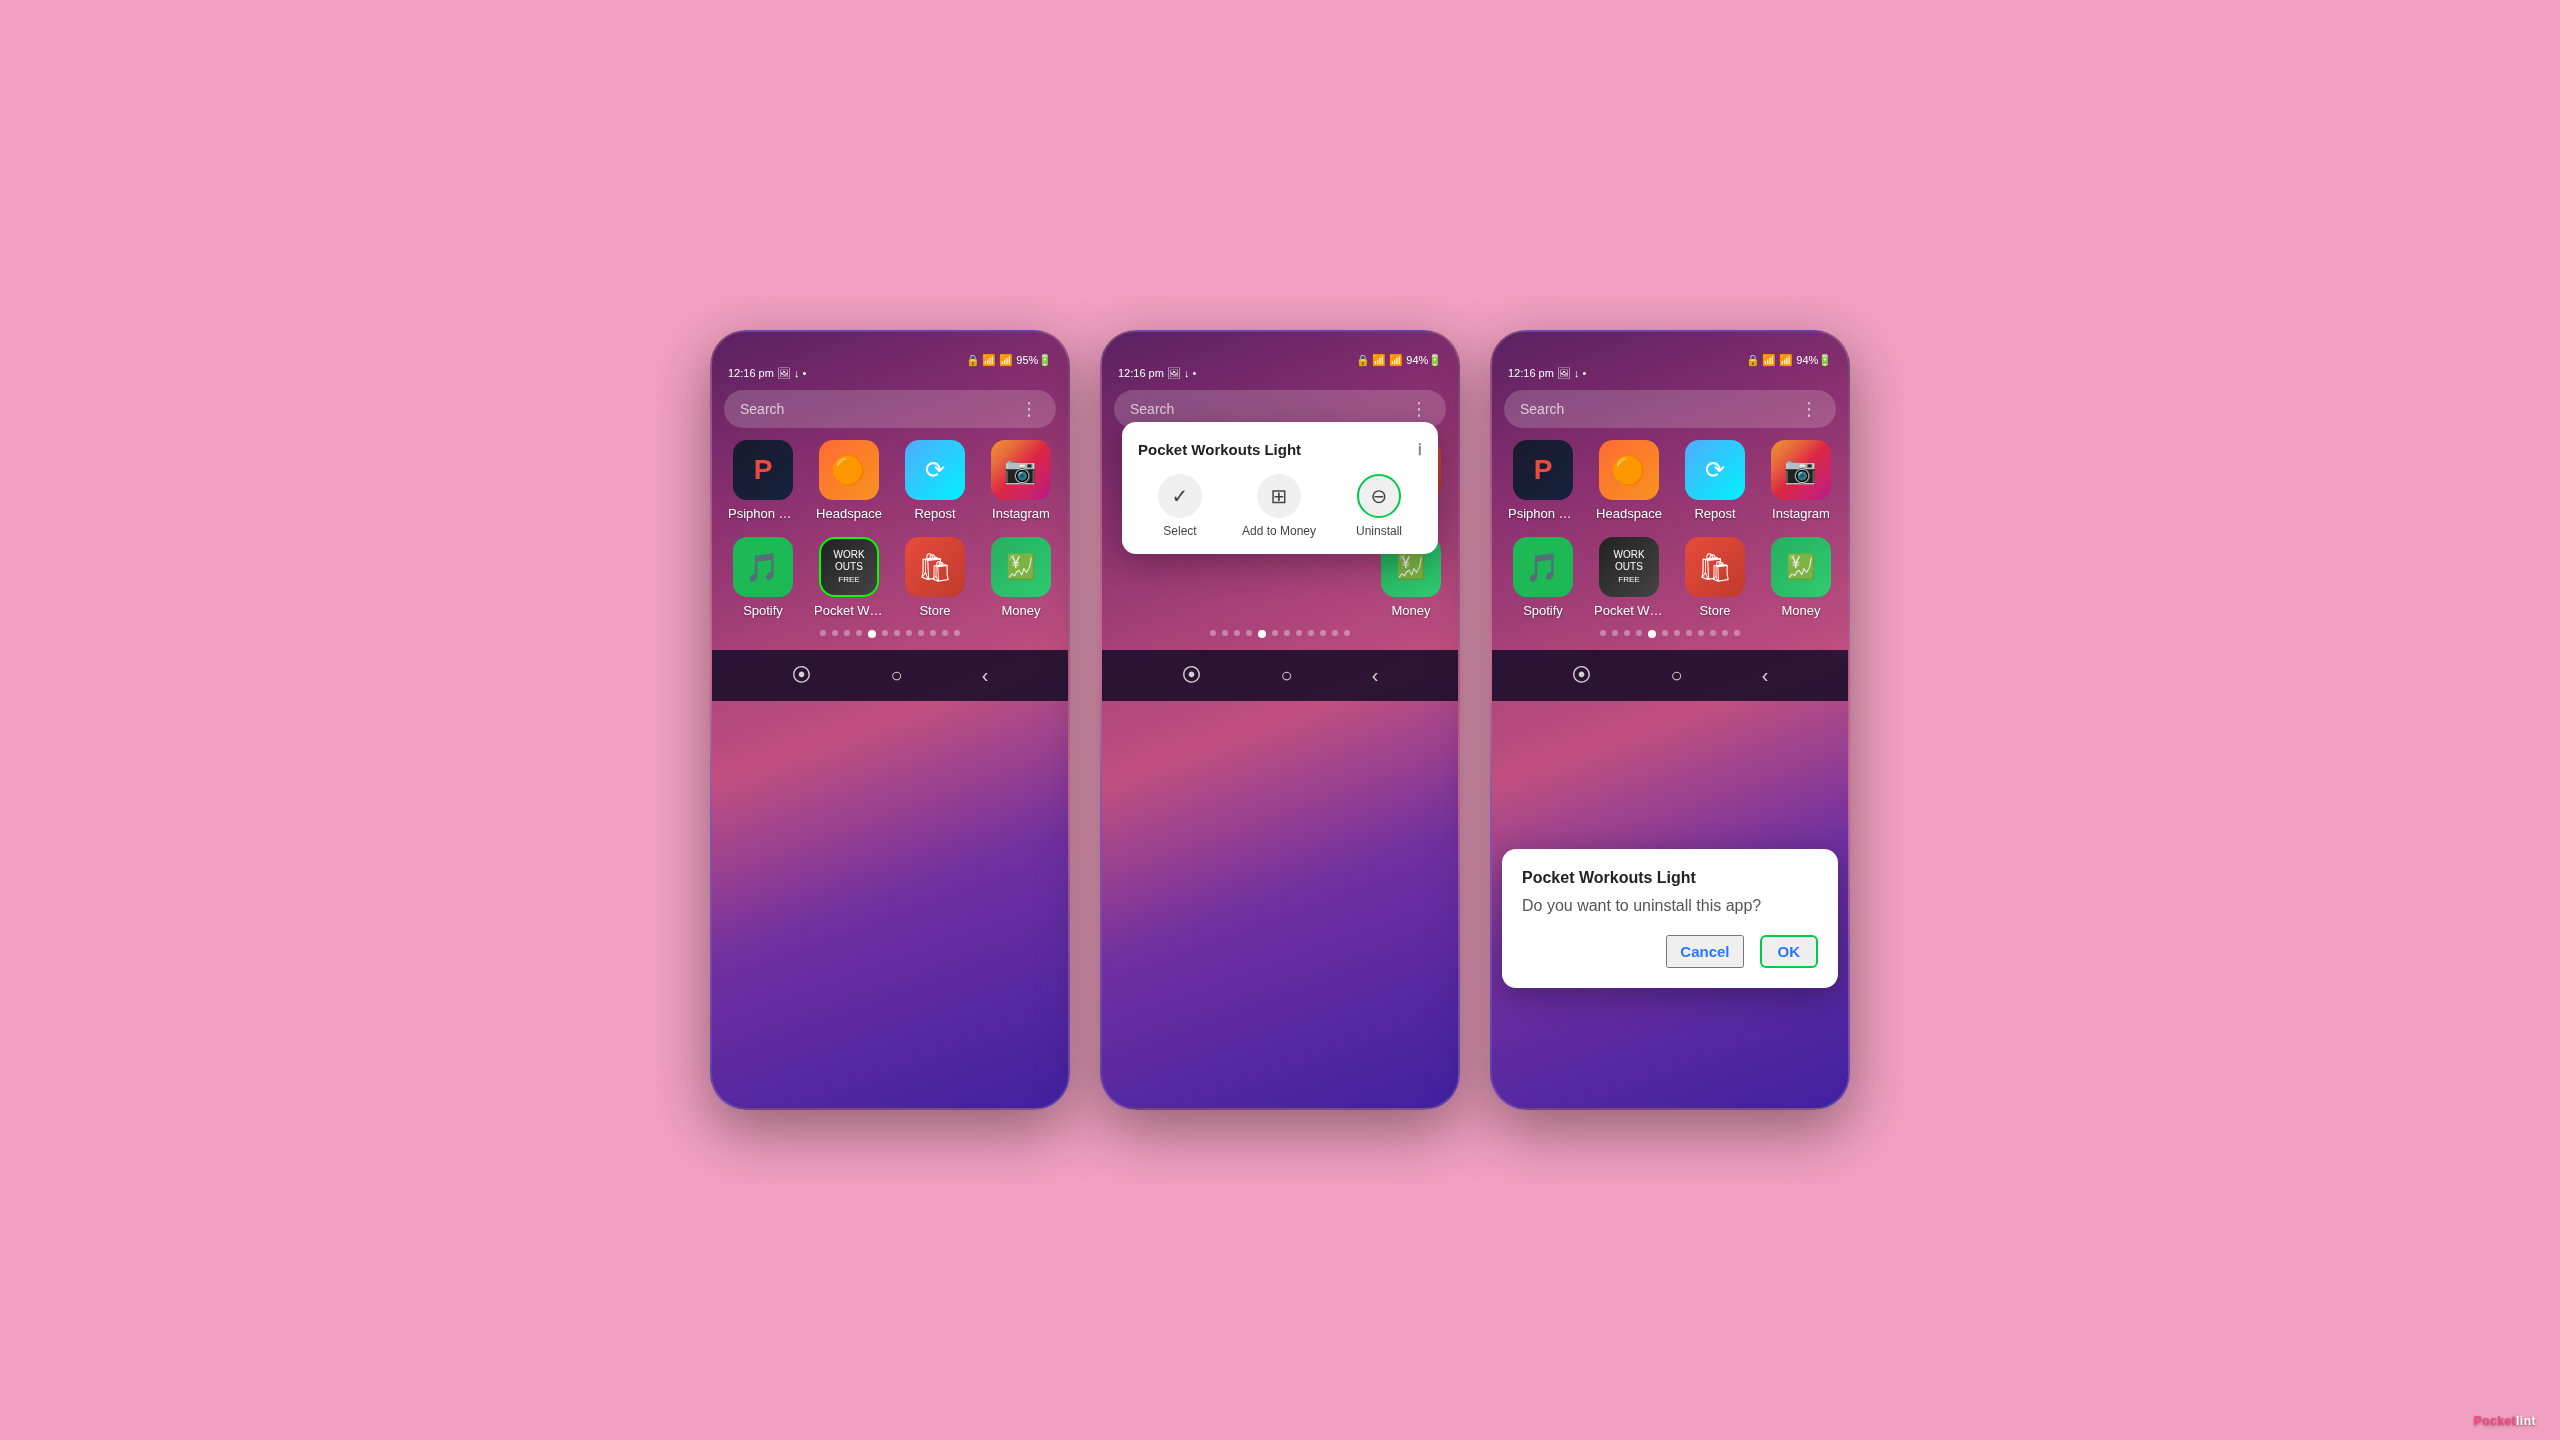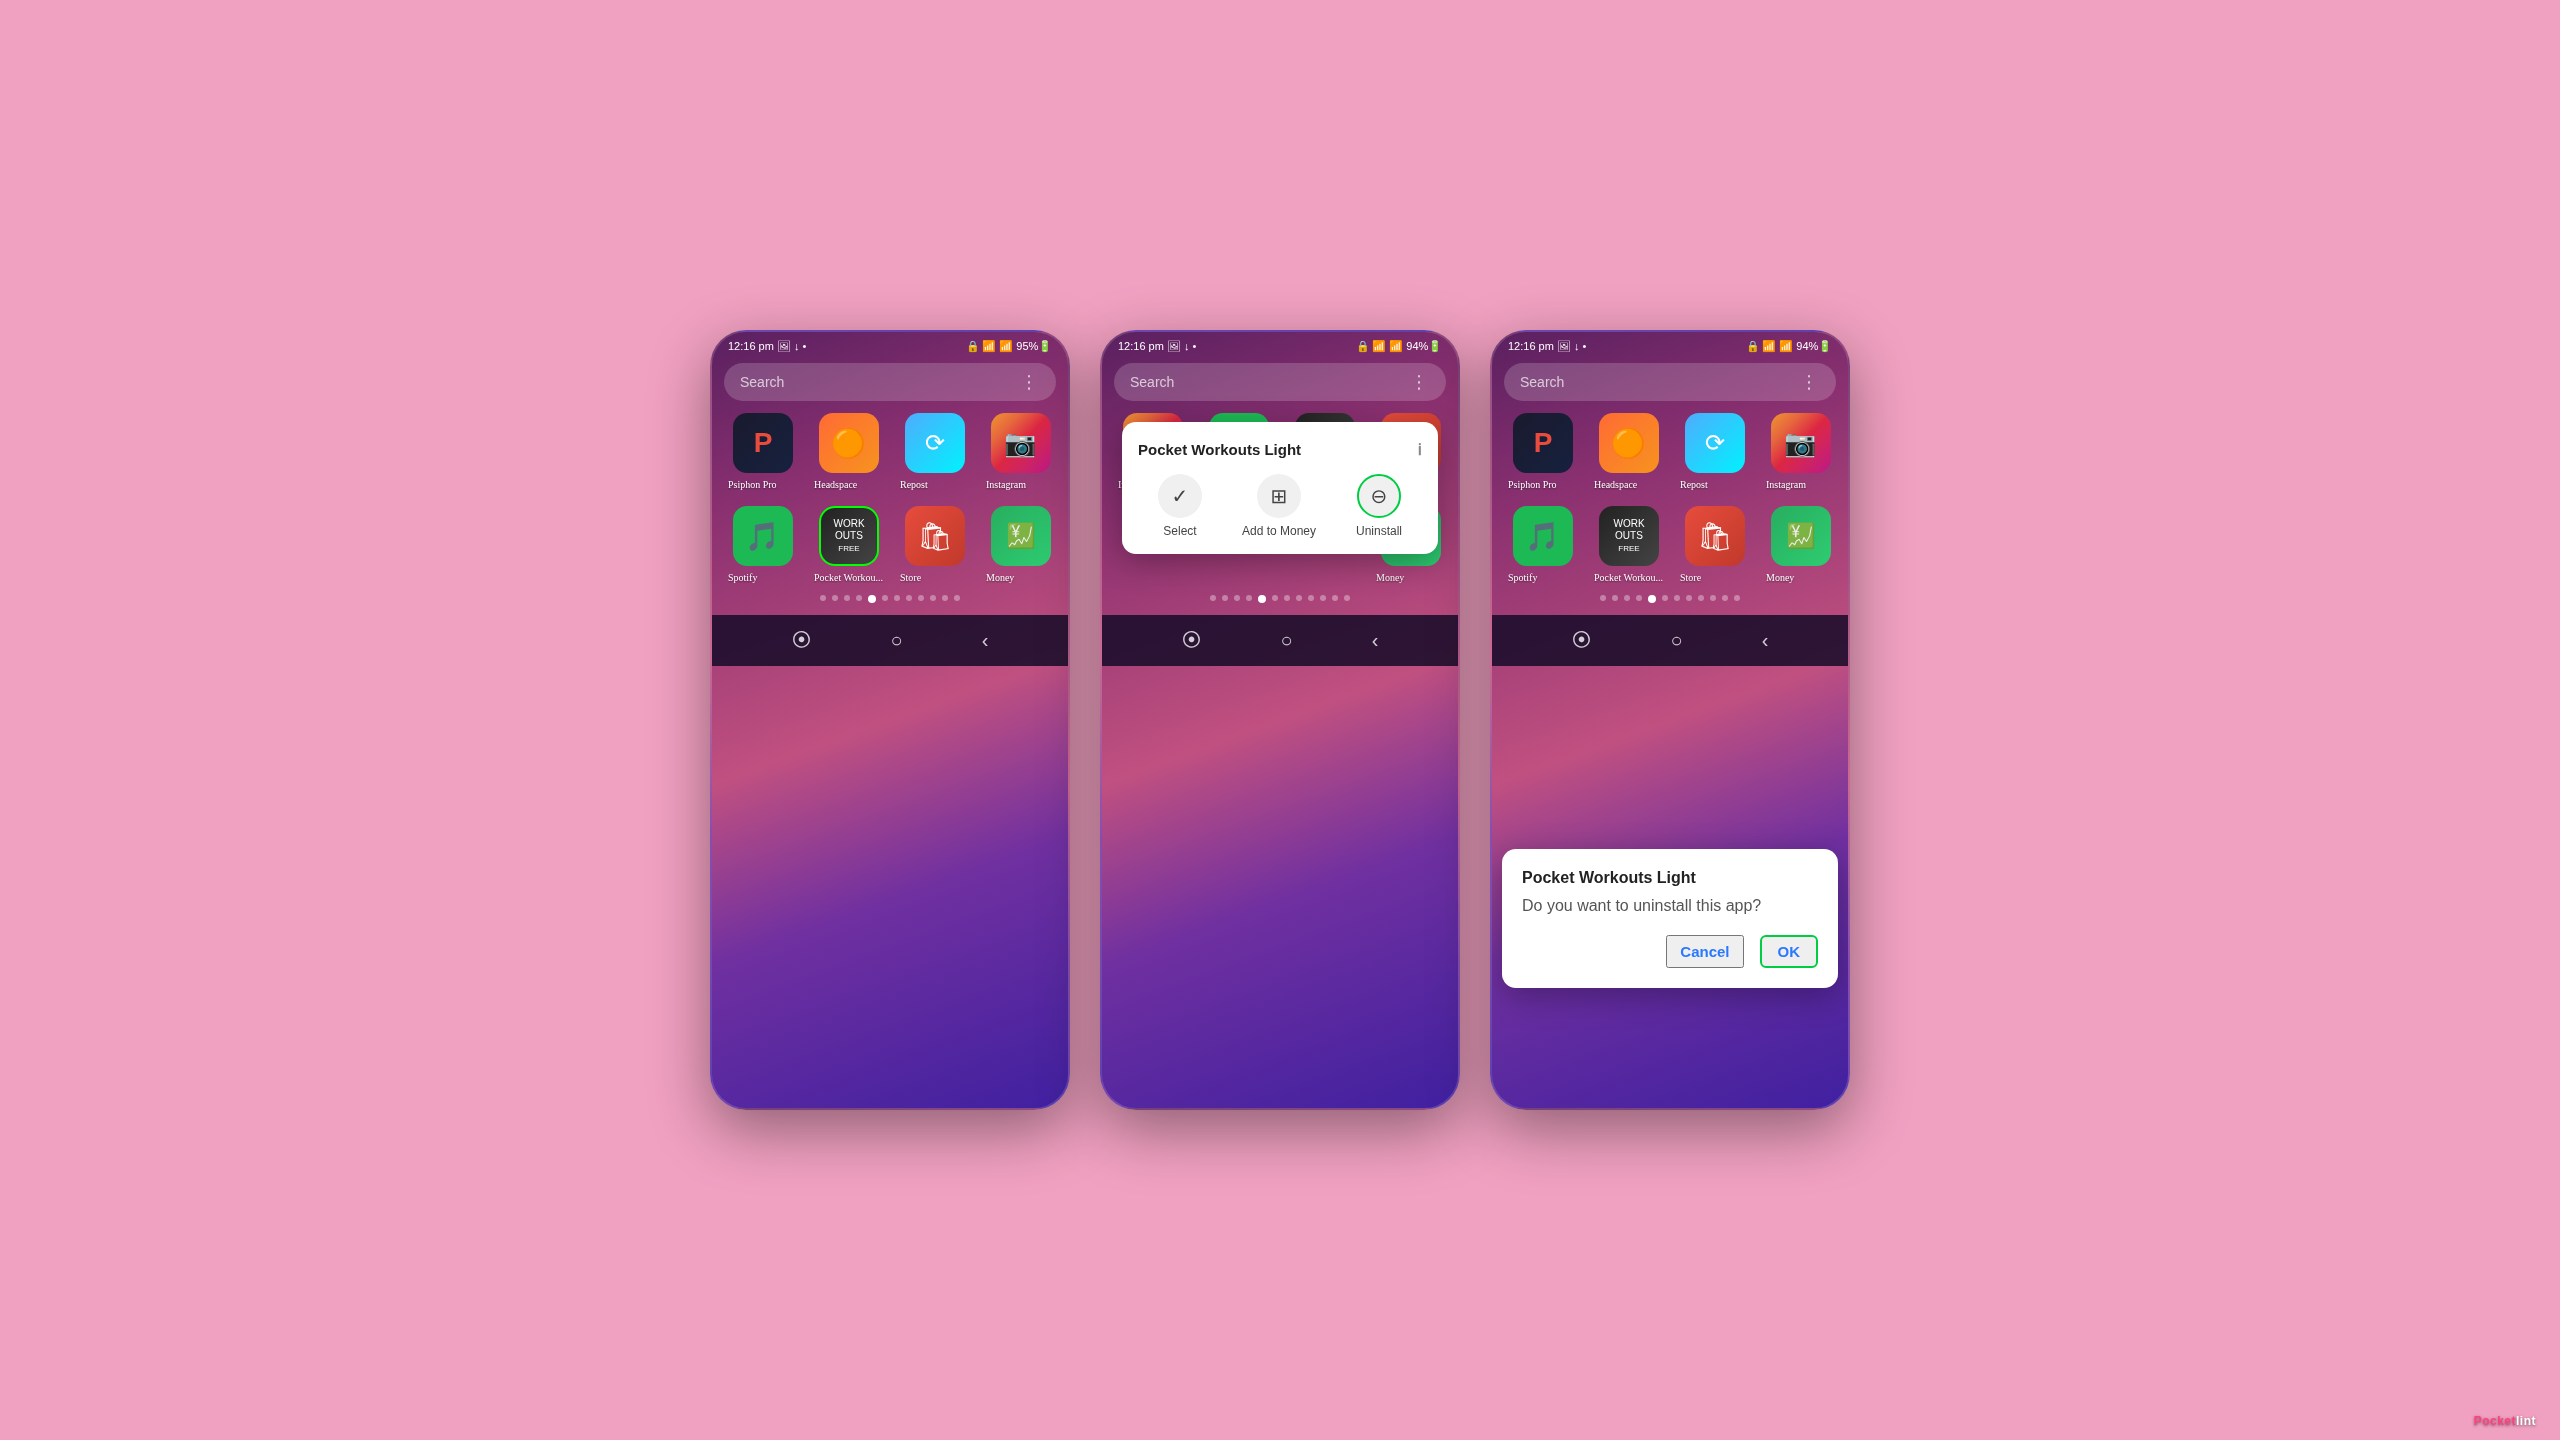--- a/index.html
+++ b/index.html
@@ -30,21 +30,21 @@
     
     .status-bar {
       display: flex;
       justify-content: space-between;
       align-items: center;
       padding: 8px 16px 4px;
       color: white;
       font-size: 11px;
       font-weight: 500;
     }
-    .status-left { display: flex; align-items: center; gap: 4px; }
+    .status-left { display: flex; align-items: center; gap: 4px; margin-top: 27px; }
     .status-right { display: flex; align-items: center; gap: 3px; font-size: 11px; }
 
     
     .search-bar {
       margin: 6px 12px 12px;
       background: rgba(255,255,255,0.18);
       border-radius: 24px;
       padding: 8px 16px;
       display: flex;
       align-items: center;
@@ -72,28 +72,27 @@
       border-radius: 14px;
       display: flex;
       align-items: center;
       justify-content: center;
       font-size: 28px;
       position: relative;
       overflow: hidden;
     }
     .app-label {
       color: white;
-      font-size: 10px;
-      text-align: left;
+      font-size: 13px;
+      text-align: center;
       text-shadow: 0 1px 2px rgba(0,0,0,0.5);
       white-space: nowrap;
       overflow: hidden;
       text-overflow: ellipsis;
       width: 70px;
-      font-family: Liberation Serif, serif;
     }
 
     
     .icon-psiphon { background: linear-gradient(135deg, #1a1a2e, #16213e); }
     .icon-headspace { background: linear-gradient(135deg, #ff6b35, #f7931e); }
     .icon-repost { background: linear-gradient(135deg, #4facfe, #00f2fe); }
     .icon-instagram { background: linear-gradient(135deg, #f09433, #e6683c, #dc2743, #cc2366, #bc1888); }
     .icon-spotify { background: #1DB954; }
     .icon-workout { background: linear-gradient(135deg, #222, #444); }
     .icon-store { background: linear-gradient(135deg, #e74c3c, #c0392b); }

